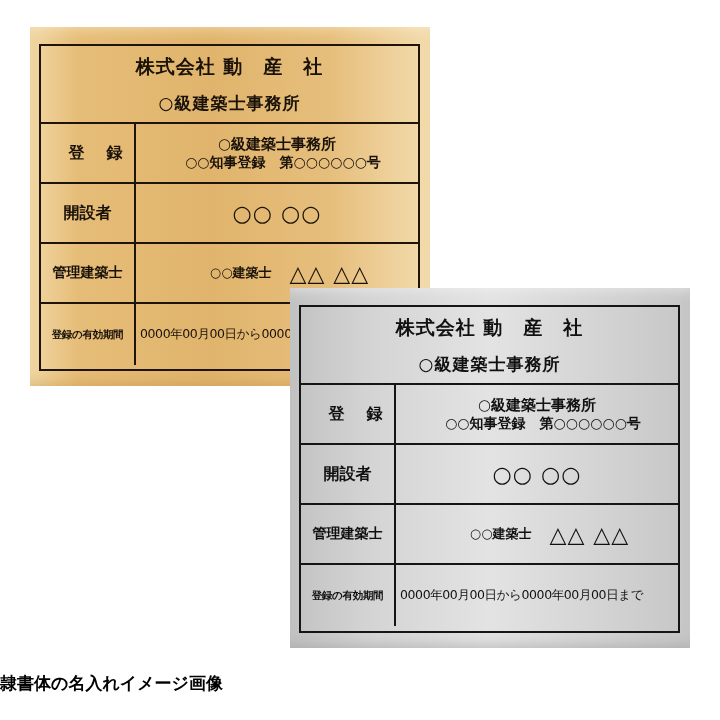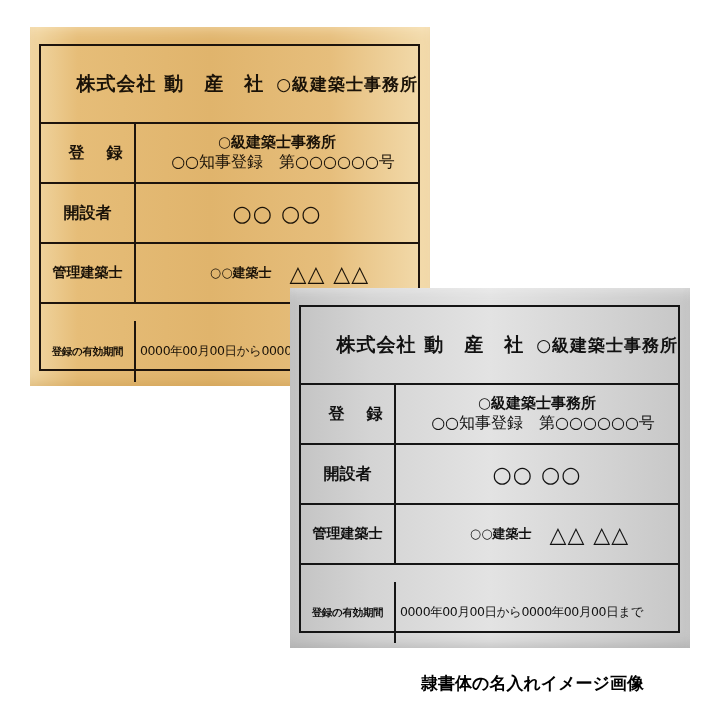--- a/index.html
+++ b/index.html
@@ -26,59 +26,59 @@
     position: absolute;
     left: 9px; width: 381px;
     border: 2px solid #1e140c;
     box-sizing: border-box;
   }
   .gold .tbl { top: 17px; height: 327px; }
   .silver .tbl { top: 17px; height: 328px; border-color: #151515; }
   .hdr {
     height: 78px; box-sizing: border-box;
     border-bottom: 2px solid #1e140c;
-    display: flex; flex-direction: row; justify-content: flex-end; align-items: center;
+    display: flex; flex-direction: column; justify-content: center; align-items: center;
     gap: 12px;
   }
   .silver .hdr { border-bottom-color: #151515; }
   .hdr .l1 { font-size: 19px; font-weight: bold; letter-spacing: 1px; color: #1a1208; }
   .hdr .l2 { font-size: 17px; font-weight: bold; letter-spacing: 1px; color: #1a1208; }
   .silver .hdr .l1, .silver .hdr .l2 { color: #111; }
   .row {
     display: flex; height: 60px; box-sizing: border-box;
     border-bottom: 2px solid #1e140c;
   }
   .silver .row { border-bottom-color: #151515; }
-  .row:last-child { border-bottom: none; height: 61px; margin-top: 17px; }
+  .row:last-child { border-bottom: none; height: 61px; }
   .lab {
     width: 95px; flex: 0 0 95px; box-sizing: border-box;
     border-right: 2px solid #1e140c;
     display: flex; align-items: center; justify-content: center;
     font-weight: bold; color: #1a1208; white-space: nowrap;
   }
   .silver .lab { border-right-color: #151515; color: #111; }
   .lab.sz-l { font-size: 16px; }
   .lab.sz-m { font-size: 14px; text-align: right; }
   .lab.sz-s { font-size: 10.5px; letter-spacing: -0.3px; }
   .lab.spaced { letter-spacing: 22px; padding-left: 38px; }
   .val {
     flex: 1; display: flex; flex-direction: column; align-items: center; justify-content: center;
     color: #1a1208; white-space: nowrap; overflow: hidden;
   }
   .silver .val { color: #111; }
   .val .v1 { font-size: 15px; font-weight: bold; }
-  .val .v2 { font-size: 16px; font-weight: normal; margin-left: 12px; }
+  .val .v2 { font-size: 14px; font-weight: bold; margin-left: 12px; }
   .val .big { font-size: 22px; letter-spacing: 1px; }
   .val .mgr { font-size: 13px; font-weight: bold; margin-left: 25px; }
   .val .tri { font-size: 22px; margin-left: 18px; letter-spacing: 1px; }
   .val .date { font-size: 12.5px; letter-spacing: -0.4px; justify-content: flex-start; }
   .val.left { align-items: flex-start; padding-left: 4px; }
   .rowline { display: flex; align-items: center; }
   .caption {
-    position: absolute; top: 672px; left: 0; width: 644px; text-align: right;
+    position: absolute; top: 672px; left: 0; width: 644px; text-align: left;
     font-size: 17px; font-weight: bold; color: #000;
   }
 </style>
 </head>
 <body>
 
 <div class="plate gold">
   <div class="tbl">
     <div class="hdr">
       <div class="l1">株式会社 動　産　社</div>

